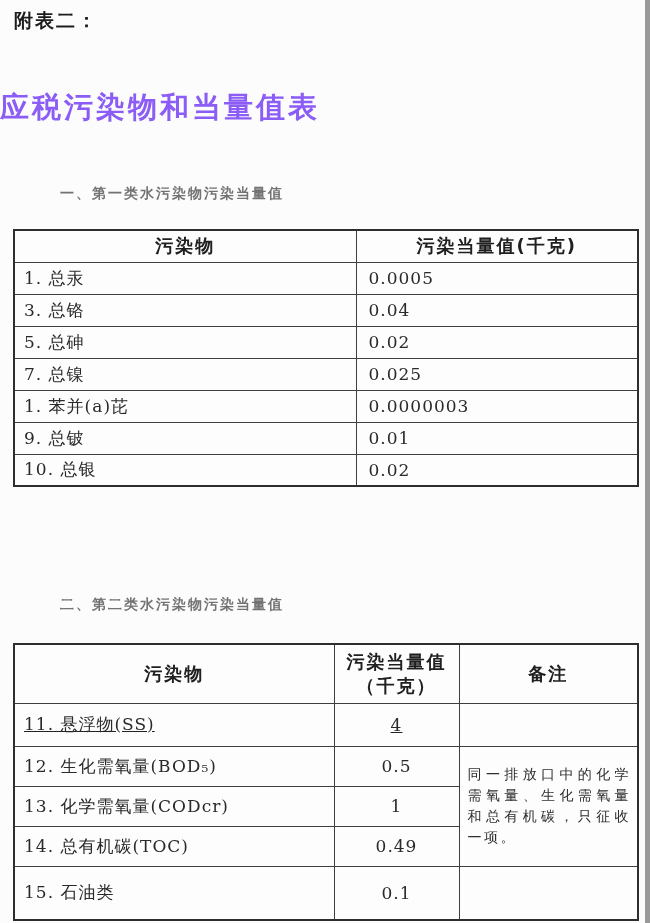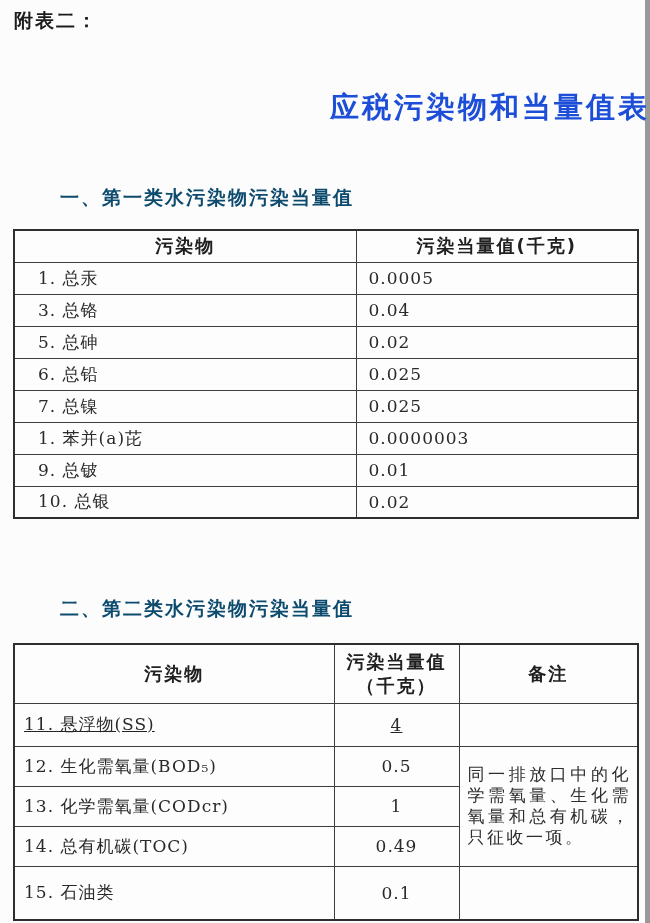--- a/index.html
+++ b/index.html
@@ -26,36 +26,36 @@
     font-weight: bold;
     font-size: 19px;
     letter-spacing: 2px;
     color: #1c1c1c;
   }
 
   .doc-title {
     position: absolute;
     left: 0; top: 88px;
     width: 650px;
-    text-align: right;
+    text-align: left;
     font-family: "DejaVu Serif", "Liberation Serif", serif;
     font-weight: bold;
     font-size: 29px;
     letter-spacing: 3px;
-    color: #1d4ed8;
+    color: #8b5cf6;
   }
 
   .section-heading {
     position: absolute;
     left: 60px;
     font-family: "DejaVu Sans", "Liberation Sans", sans-serif;
     font-weight: bold;
-    font-size: 19px;
+    font-size: 14px;
     letter-spacing: 2px;
-    color: #0c4a6e;
+    color: #737373;
   }
   .section-heading.s1 { top: 185px; }
   .section-heading.s2 { top: 596px; }
 
   table.eq-table {
     position: absolute;
     left: 13px;
     width: 624px;
     border-collapse: collapse;
     table-layout: fixed;
@@ -83,35 +83,35 @@
   .eq-table td {
     font-size: 17px;
     vertical-align: middle;
     color: #2a2a2a;
   }
 
   
   .t1 tr { height: 32px; }
   .t1 col.c-pollutant { width: 342px; }
   .t1 col.c-value { width: 282px; }
-  .t1 td.cell-label { padding-left: 23px; letter-spacing: 1px; margin-left: 18px; }
+  .t1 td.cell-label { padding-left: 9px; letter-spacing: 1px; margin-left: 18px; }
   .t1 td.cell-value { padding-left: 12px; letter-spacing: 1px; margin-top: 45px; }
 
   
   .t2 col.c-pollutant { width: 320px; }
   .t2 col.c-value { width: 125px; }
   .t2 col.c-remark { width: 179px; }
   .t2 tr.hdr { height: 59px; }
   .t2 tr.r11 { height: 43px; text-decoration: underline; }
   .t2 tr.r12, .t2 tr.r13, .t2 tr.r14 { height: 40px; }
   .t2 tr.r15 { height: 54px; }
   .t2 td.cell-label { padding-left: 9px; letter-spacing: 1px; }
   .t2 td.cell-value { text-align: center; letter-spacing: 1px; }
   .t2 td.cell-remark {
-    font-size: 17px;
+    font-size: 14px;
     line-height: 21px;
     letter-spacing: 2.5px;
     padding: 4px 6px 4px 8px;
     text-align: justify;
     vertical-align: middle;
     color: #2e2e2e;
   }
   .t2 .hdr-line { display: block; line-height: 24px; }
 </style>
 </head>
@@ -139,24 +139,20 @@
     <td class="cell-label">1. 总汞</td>
     <td class="cell-value">0.0005</td>
   </tr>
   <tr>
     <td class="cell-label">3. 总铬</td>
     <td class="cell-value">0.04</td>
   </tr>
   <tr>
     <td class="cell-label">5. 总砷</td>
     <td class="cell-value">0.02</td>
-  </tr>
-  <tr>
-    <td class="cell-label">6. 总铅</td>
-    <td class="cell-value">0.025</td>
   </tr>
   <tr>
     <td class="cell-label">7. 总镍</td>
     <td class="cell-value">0.025</td>
   </tr>
   <tr>
     <td class="cell-label">1. 苯并(a)芘</td>
     <td class="cell-value">0.0000003</td>
   </tr>
   <tr>

